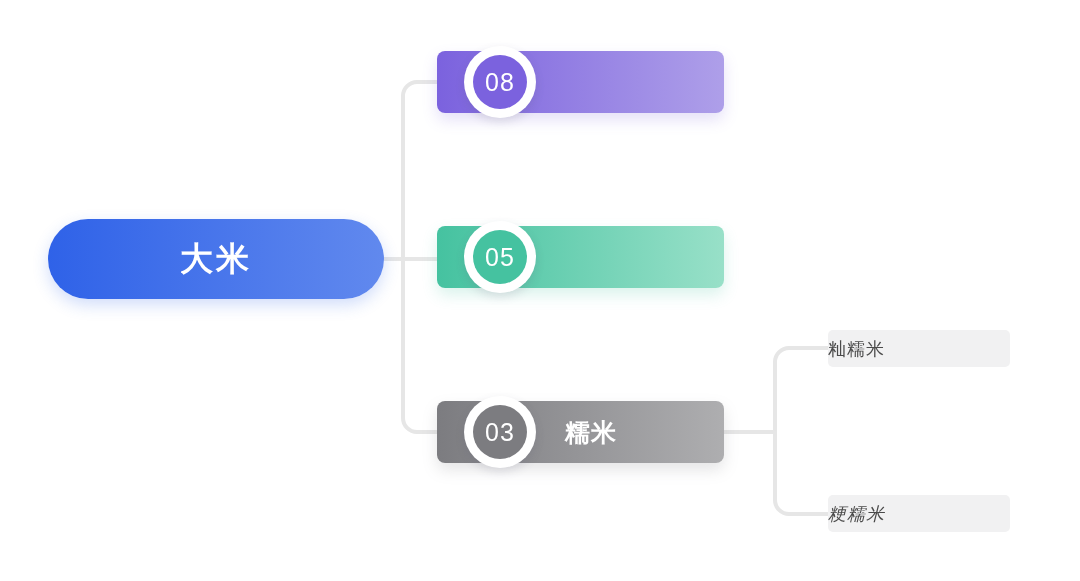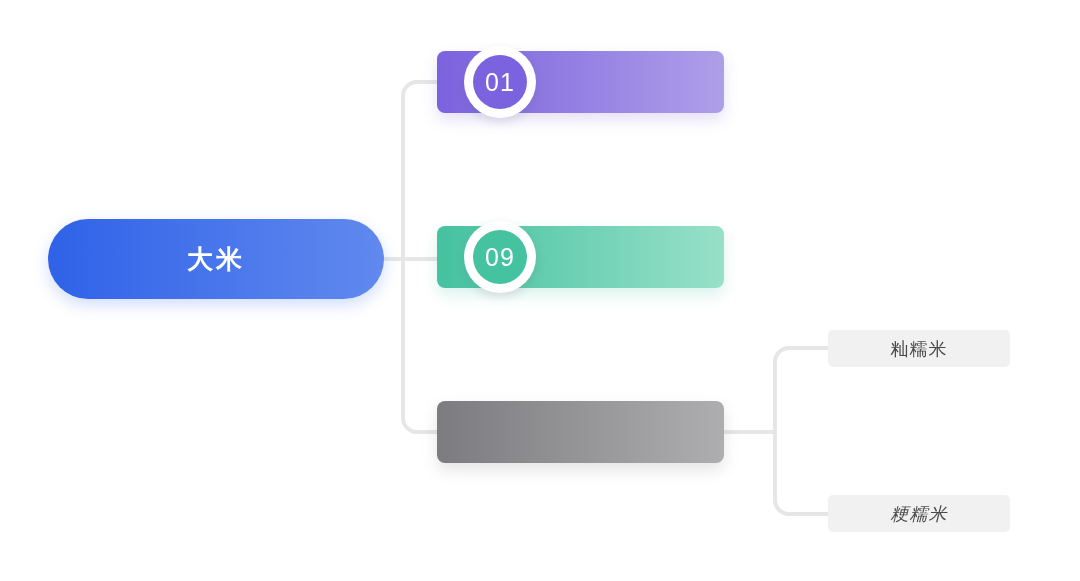--- a/index.html
+++ b/index.html
@@ -37,21 +37,21 @@
     height: 80px;
     border-radius: 40px;
     background: linear-gradient(90deg, #2f62e8 0%, #6189ee 100%);
     box-shadow: 0 6px 16px rgba(47, 98, 232, 0.22);
     display: flex;
     align-items: center;
     justify-content: center;
   }
   .root-label {
     color: #ffffff;
-    font-size: 26px;
+    font-size: 33px;
     font-weight: bold;
     letter-spacing: 3px;
   }
 
   
   .branch {
     position: absolute;
     left: 437px;
     width: 287px;
     height: 62px;
@@ -117,21 +117,20 @@
   
   .leaf {
     position: absolute;
     left: 828px;
     width: 182px;
     height: 37px;
     border-radius: 5px;
     background: #f1f1f2;
     display: flex;
     align-items: center;
-    justify-content: center;
     color: #4a4a4a;
     font-size: 18px;
     letter-spacing: 1px;
   }
   .leaf.l1 { top: 330px; }
   .leaf.l2 { top: 495px; font-style: italic; }
 </style>
 </head>
 <body>
 
@@ -155,31 +154,35 @@
       <path d="M775 432 V500 A14 14 0 0 0 789 514 H828"></path>
     </g>
   </svg>
 
   <div class="root-node">
     <span class="root-label">大米</span>
   </div>
 
   <div class="branch b1">
     <div class="badge">
-      <div class="badge-inner">01</div>
+      <div class="badge-inner">08</div>
     </div>
   </div>
 
   <div class="branch b2">
     <div class="badge">
-      <div class="badge-inner">09</div>
+      <div class="badge-inner">05</div>
     </div>
   </div>
 
   <div class="branch b3">
+    <div class="badge">
+      <div class="badge-inner">03</div>
+    </div>
+    <div class="branch-label">糯米</div>
   </div>
 
   <div class="leaf l1">
     <span>籼糯米</span>
   </div>
   <div class="leaf l2">
     <span>粳糯米</span>
   </div>
 
 </div>

